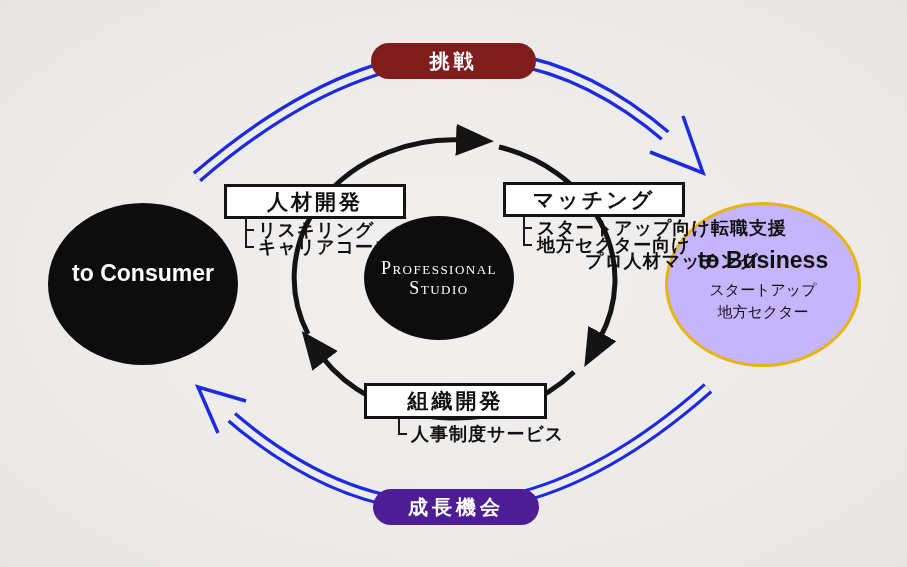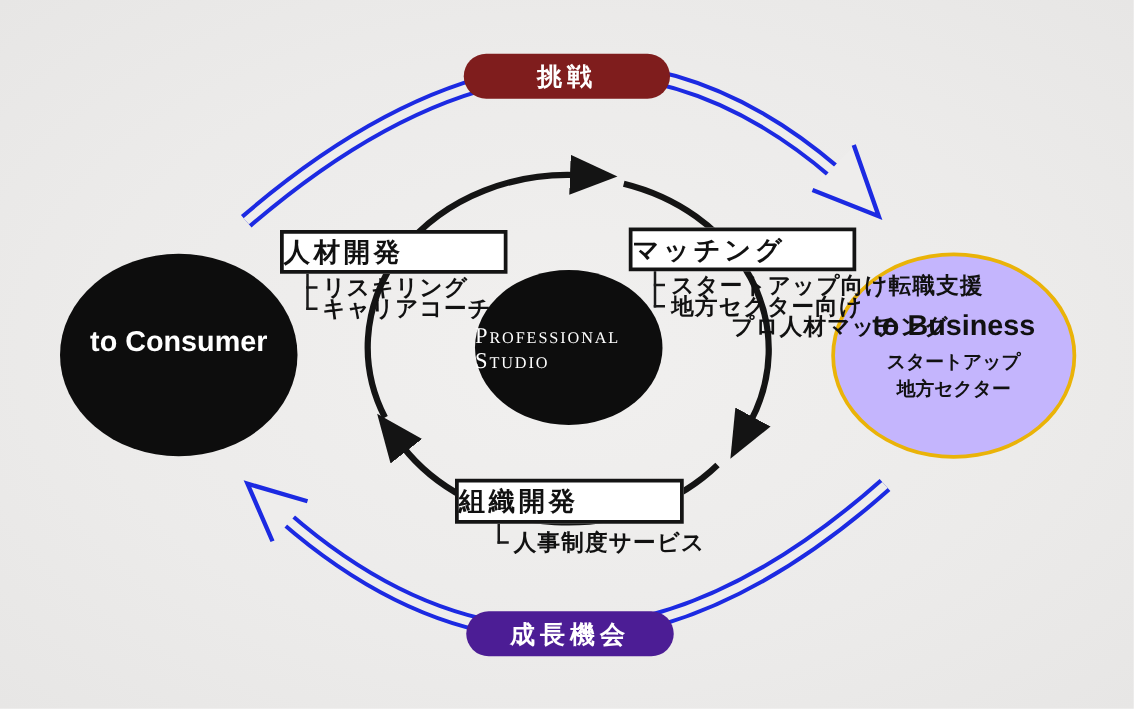--- a/index.html
+++ b/index.html
@@ -7,43 +7,43 @@
     width:907px;height:567px;position:relative;overflow:hidden;
     background:radial-gradient(ellipse at 50% 50%, #f1f0ef 0%, #ecebea 60%, #e7e6e5 100%);
     font-family:"Liberation Sans","DejaVu Sans",sans-serif;
     color:#111;
   }
   .layer-svg{position:absolute;left:0;top:0;z-index:1;}
   
   .node-box{
     position:absolute;z-index:2;box-sizing:border-box;
     background:#ffffff;border:3px solid #141414;
-    display:flex;align-items:center;
+    display:flex;align-items:center;justify-content:center;
     font-size:21px;font-weight:bold;letter-spacing:3px;
   }
   .box-jinzai{left:224px;top:184px;width:182px;height:35px;}
   .box-matching{left:503px;top:182px;width:182px;height:35px;}
   .box-soshiki{left:364px;top:383px;width:183px;height:36px;}
   
   .ellipse{position:absolute;z-index:2;border-radius:50%;box-sizing:border-box;text-align:center;}
   .ellipse-left{
     left:48px;top:203px;width:190px;height:162px;background:#0d0d0d;color:#fff;
     display:flex;flex-direction:column;align-items:center;justify-content:center;
   }
   .ellipse-left .title{font-size:23px;font-weight:bold;margin-bottom:21px;}
   .ellipse-left .sub{font-size:14px;font-weight:bold;line-height:21px;text-align:left;}
   .ellipse-right{
     left:665px;top:202px;width:196px;height:165px;background:#c4b5fd;border:3px solid #eab308;color:#111;
     display:flex;flex-direction:column;align-items:center;justify-content:center;
   }
   .ellipse-right .title{font-size:23px;font-weight:bold;margin-bottom:5px;}
-  .ellipse-right .sub{font-size:15px;font-weight:bold;line-height:22px;}
+  .ellipse-right .sub{font-size:15px;font-weight:normal;line-height:22px;}
   .ellipse-center{
-    left:380px;top:216px;width:150px;height:124px;background:#0d0d0d;color:#fff;
-    display:flex;flex-direction:column;align-items:flex-start;justify-content:center;
+    left:364px;top:216px;width:150px;height:124px;background:#0d0d0d;color:#fff;
+    display:flex;flex-direction:column;align-items:center;justify-content:center;
   }
   .ellipse-center .brand{
     font-family:"Liberation Serif","DejaVu Serif",serif;
     font-variant:small-caps;text-transform:capitalize;
     font-size:18px;line-height:20px;letter-spacing:1.5px;
   }
   
   .pill{
     position:absolute;z-index:3;border-radius:19px;
     display:flex;align-items:center;justify-content:center;

